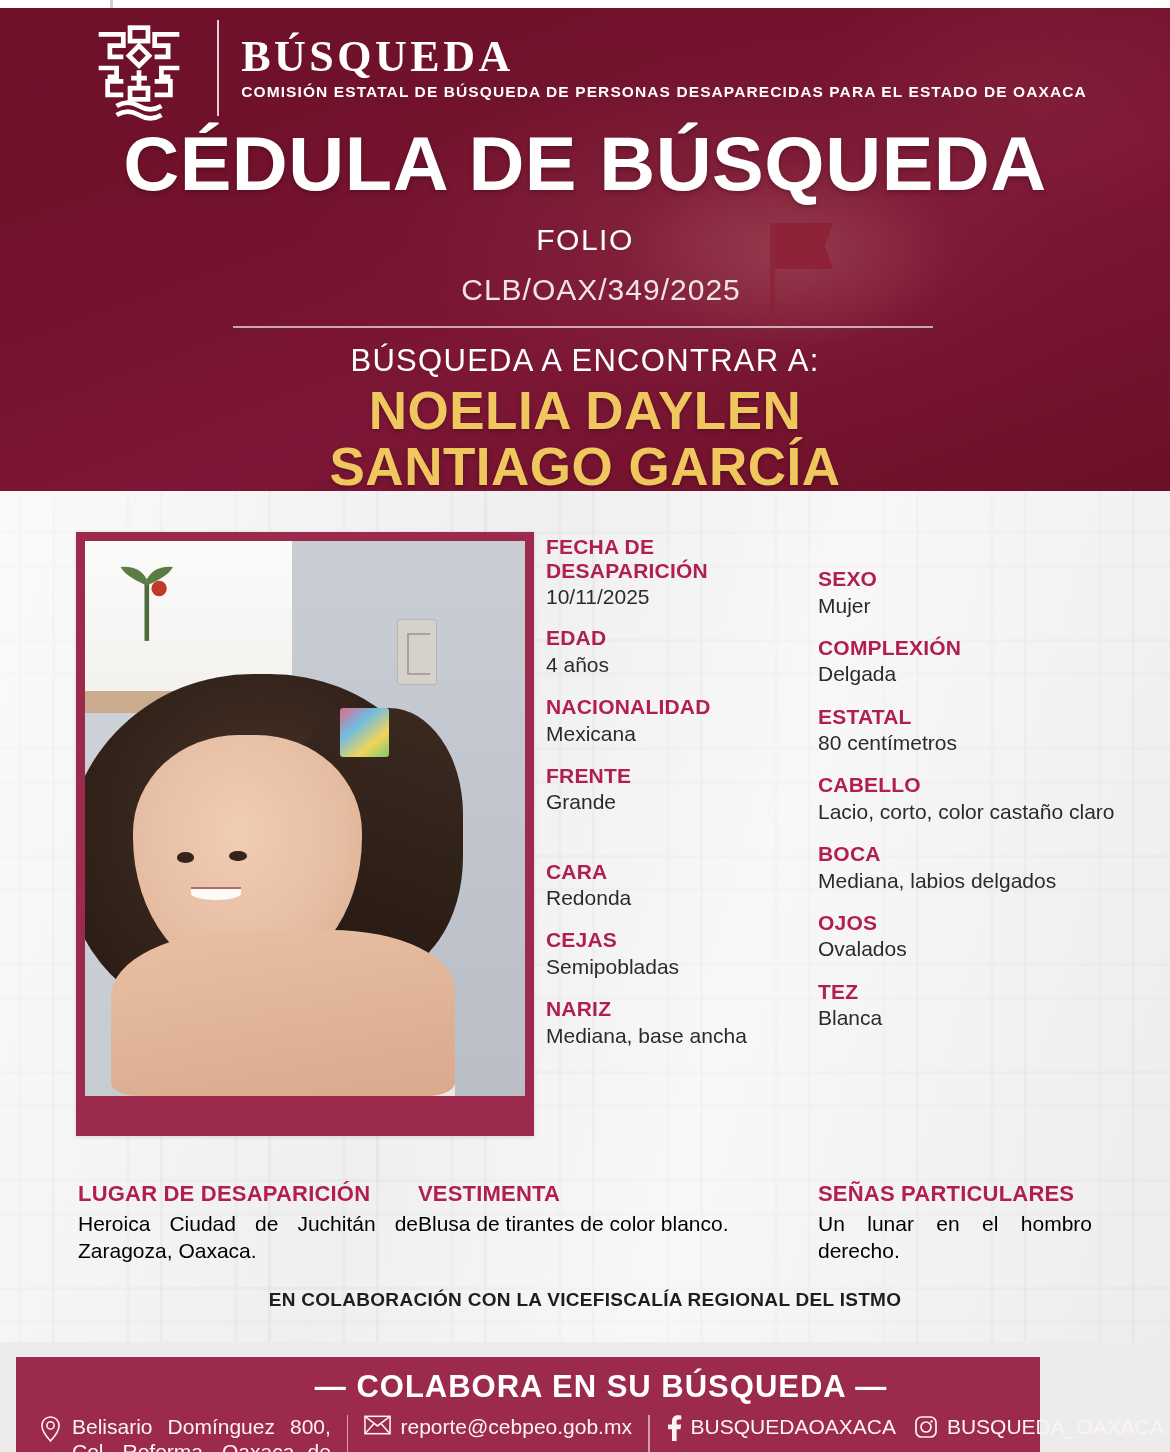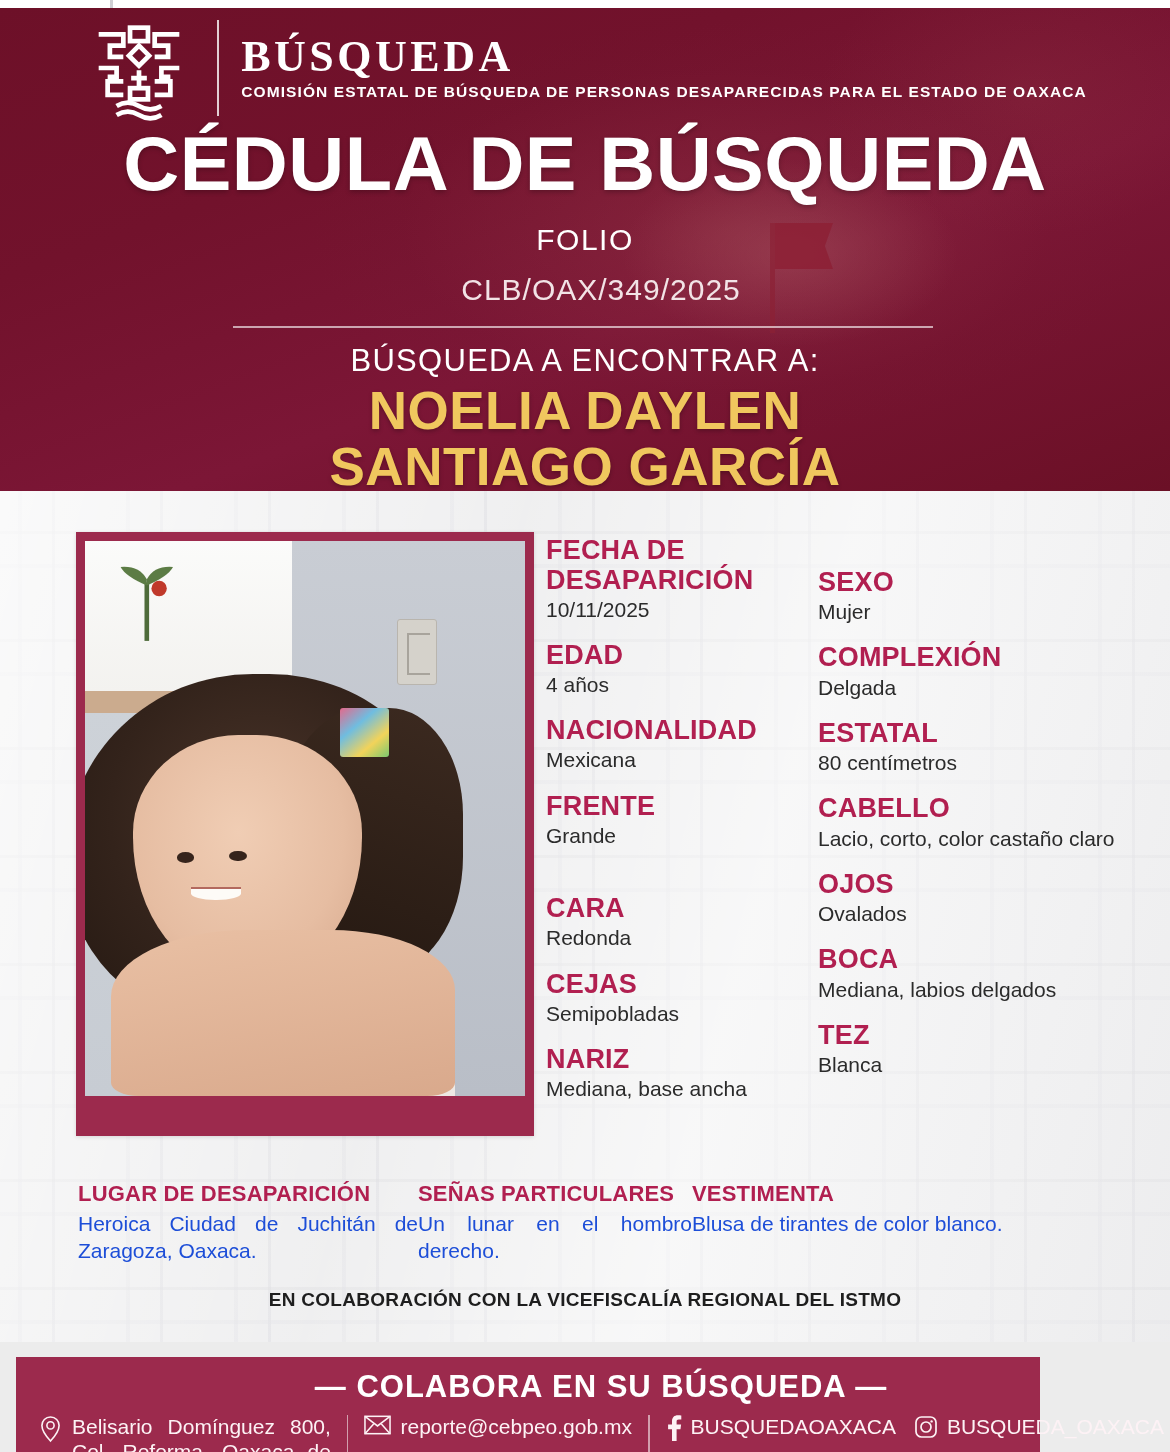--- a/index.html
+++ b/index.html
@@ -100,33 +100,33 @@
   .ph-shirt { position:absolute; left:28%; top:86%; width:56%; height:16%;
     background:linear-gradient(180deg,#f6f2ef,#ece6e1); }
   .ph-clip  { position:absolute; left:58%; top:30%; width:11%; height:9%; border-radius:3px;
     background:linear-gradient(140deg,#e4698c,#6fbde0 35%,#f2d35a 70%,#7cc96f); }
 
   
   .details { position:absolute; left:546px; top:44px; width:600px; }
   .detail-cols { display:flex; gap:0; }
   .col { width:272px; }
   .col.right { margin-left:0; width:300px; }
-  .f-label { color:#b11f50; font-weight:bold; font-size:27px; letter-spacing:0.2px; line-height:1.12; }
+  .f-label { color:#b11f50; font-weight:bold; font-size:21px; letter-spacing:0.2px; line-height:1.12; }
   .f-value { color:#2b2b2b; font-size:21px; line-height:1.25; margin-top:2px; }
   .field { margin-bottom:17px; }
   .field.tall { margin-bottom:16px; }
 
   
   .bottom-cols { position:absolute; left:0; top:690px; width:1170px; display:flex; padding:0 78px; }
   .bcol { }
   .bcol.a { width:340px; }
   .bcol.b { width:400px; }
   .bcol.c { width:274px; }
   .b-label { color:#b11f50; font-weight:bold; font-size:22px; letter-spacing:0.2px; }
-  .b-value { color:#1d4ed8; font-size:21px; line-height:1.3; margin-top:3px; text-align:justify; }
+  .b-value { color:#000000; font-size:21px; line-height:1.3; margin-top:3px; text-align:justify; }
 
   .collab { position:absolute; left:0; top:798px; width:1170px; text-align:center;
     color:#1e1e1e; font-size:19px; font-weight:bold; letter-spacing:0.3px; }
 
   
   .footer { position:absolute; top:1342px; left:16px; width:1024px; height:110px; background:#9c2a4d;margin-top:15px; }
   .footer-title { position:absolute; top:12px; left:0; width:1170px; text-align:center;
     color:#fff; font-size:31px; font-weight:bold; letter-spacing:1px; }
   .contacts { position:absolute; top:58px; left:0; width:1170px; height:52px;
     display:flex; align-items:flex-start; padding:0 22px; }
@@ -259,47 +259,47 @@
           </div>
           <div class="field">
             <div class="f-label">ESTATAL</div>
             <div class="f-value">80 centímetros</div>
           </div>
           <div class="field">
             <div class="f-label">CABELLO</div>
             <div class="f-value">Lacio, corto, color castaño claro</div>
           </div>
           <div class="field">
+            <div class="f-label">BOCA</div>
+            <div class="f-value">Mediana, labios delgados</div>
+          </div>
+          <div class="field">
             <div class="f-label">OJOS</div>
             <div class="f-value">Ovalados</div>
-          </div>
-          <div class="field">
-            <div class="f-label">BOCA</div>
-            <div class="f-value">Mediana, labios delgados</div>
           </div>
           <div class="field">
             <div class="f-label">TEZ</div>
             <div class="f-value">Blanca</div>
           </div>
         </div>
       </div>
     </div>
 
     <div class="bottom-cols">
       <div class="bcol a">
         <div class="b-label">LUGAR DE DESAPARICIÓN</div>
         <div class="b-value">Heroica Ciudad de Juchitán de Zaragoza, Oaxaca.</div>
       </div>
+      <div class="bcol b">
+        <div class="b-label">VESTIMENTA</div>
+        <div class="b-value">Blusa de tirantes de color blanco.</div>
+      </div>
       <div class="bcol c">
         <div class="b-label">SEÑAS PARTICULARES</div>
         <div class="b-value">Un lunar en el hombro derecho.</div>
-      </div>
-      <div class="bcol b">
-        <div class="b-label">VESTIMENTA</div>
-        <div class="b-value">Blusa de tirantes de color blanco.</div>
       </div>
     </div>
 
     <div class="collab">EN COLABORACIÓN CON LA VICEFISCALÍA REGIONAL DEL ISTMO</div>
   </div>
 
   <div class="footer">
     <div class="footer-title">— COLABORA EN SU BÚSQUEDA —</div>
     <div class="contacts">
 

